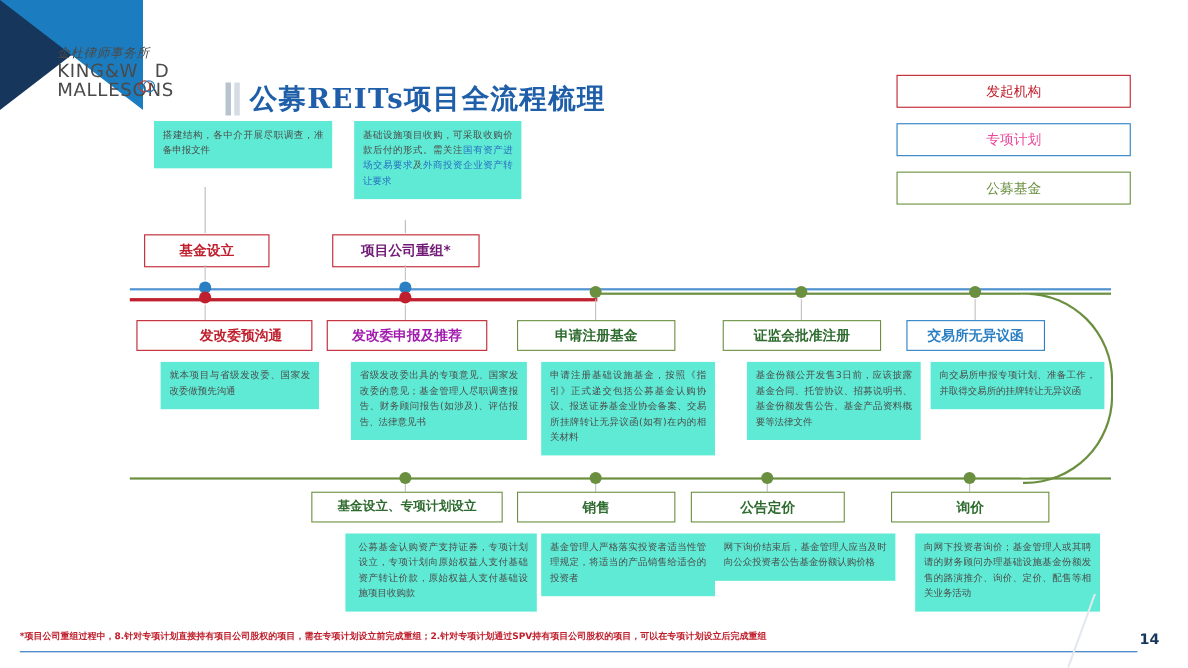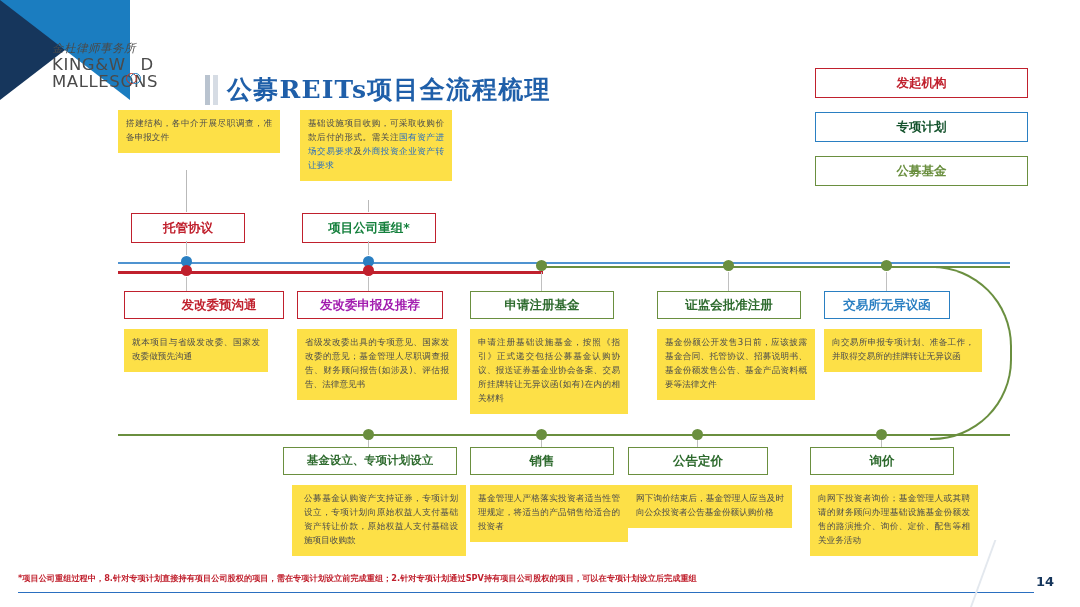--- a/index.html
+++ b/index.html
@@ -34,21 +34,21 @@
   .title-mark{display:flex;gap:3px;}
   .title-mark i{display:block;width:5px;height:30px;background:#b9c3cf;}
   .title-mark i:last-child{background:#d6dce4;}
   .title-text{font-family:"DejaVu Serif","Liberation Serif",serif;
     font-size:25px;font-weight:bold;color:#1f5fa9;letter-spacing:1.2px;}
 
   
   .legend{position:absolute;right:52px;top:68px;width:232px;}
   .legend-box{height:28px;margin-bottom:14px;border:1.6px solid #000;
     display:flex;align-items:center;justify-content:center;
-    font-size:12.5px;font-weight:bold;background:#fff;margin-left:19px;}
+    font-size:12.5px;font-weight:normal;background:#fff;margin-left:19px;}
 
   
   .line{position:absolute;}
   .line-blue{left:118px;top:262px;width:892px;height:2.2px;background:#4f93d0;}
   .line-red{left:118px;top:271px;width:425px;height:2.6px;background:#c0202d;}
   .line-green-top{left:540px;top:266px;width:470px;height:2.2px;background:#6a8f3f;}
   .line-green-bot{left:118px;top:434px;width:892px;height:2.2px;background:#6a8f3f;}
 
   
   .elbow{position:absolute;left:930px;top:266px;width:80px;height:170px;
@@ -65,23 +65,23 @@
 
   .vline{position:absolute;width:1.4px;background:#b9b9b9;}
 
   
   .step{position:absolute;border:1.6px solid #000;background:#fff;
     display:flex;align-items:center;justify-content:center;text-align:center;
     font-size:12.5px;font-weight:bold;line-height:1.15;}
   .step.sm{font-size:11.5px;}
 
   
-  .desc{position:absolute;background:#fde047;color:#4c4c4c;
+  .desc{position:absolute;background:#5eead4;color:#4c4c4c;
     font-size:8.6px;line-height:1.62;padding:7px 8px 8px 8px;
-    text-align:justify;}
+    text-align:justify;margin-left:22px;}
   .desc .hl{color:#2a6fc0;}
 
   
   .footer-rule{position:absolute;left:18px;top:592px;width:1016px;height:1.4px;background:#2a6fc0;}
   .footnote{position:absolute;left:18px;top:573px;width:990px;
     font-size:8.2px;color:#c0202d;font-weight:bold;line-height:1.3;}
   .pagenum{position:absolute;right:26px;top:574px;font-size:13px;font-weight:bold;color:#16365c;}
   .footer-swoosh{position:absolute;right:0;top:540px;width:120px;height:67px;overflow:hidden;}
   .footer-swoosh::after{content:"";position:absolute;right:-40px;top:0;width:140px;height:90px;
     border-left:2px solid #e3e8ee;transform:skewX(-20deg);}
@@ -107,43 +107,43 @@
         <i></i>
         <i></i>
       </span>
     <span class="title-text">公募REITs项目全流程梳理</span>
   </div>
 
   <div class="legend">
     <div class="legend-box" style="border-color: rgb(192, 32, 45); color: rgb(192, 32, 45);">
       <span>发起机构</span>
     </div>
-    <div class="legend-box" style="border-color: rgb(42, 127, 194); color: #14532d; text-align: right;">
+    <div class="legend-box" style="border-color: rgb(42, 127, 194); color: #ec4899; text-align: right;">
       <span>专项计划</span>
     </div>
     <div class="legend-box" style="border-color: rgb(106, 143, 63); color: rgb(106, 143, 63);">
       <span>公募基金</span>
     </div>
   </div>
 
   <div class="desc" style="left:118px;top:110px;width:146px;">
     <span>搭建结构，各中介开展尽职调查，准备申报文件</span>
   </div>
 
   <div class="desc" style="left:300px;top:110px;width:136px;">
     <span>基础设施项目收购，可采取收购价款后付的形式。</span><span>需关注</span><span class="hl">国有资产进场交易要求</span><span>及</span><span class="hl">外商投资企业资产转让要求</span>
   </div>
 
   <div class="vline" style="left:186px;top:170px;height:42px;"></div>
   <div class="vline" style="left:368px;top:200px;height:12px;"></div>
 
   <div class="step" style="left:131px;top:213px;width:112px;height:28px;border-color:#c0202d;color:#c0202d;">
-    <span>托管协议</span>
-  </div>
-  <div class="step" style="left:302px;top:213px;width:132px;height:28px;border-color:#c0202d;color:#15803d;">
+    <span>基金设立</span>
+  </div>
+  <div class="step" style="left:302px;top:213px;width:132px;height:28px;border-color:#c0202d;color:#701a75;">
     <span>项目公司重组*</span>
   </div>
 
   <div class="vline" style="left:186px;top:241px;height:14px;background:#c0c0c0;"></div>
   <div class="vline" style="left:368px;top:241px;height:14px;background:#c0c0c0;"></div>
 
   <div class="line line-blue"></div>
   <div class="line line-red"></div>
   <div class="line line-green-top"></div>
   <div class="line line-green-bot"></div>

